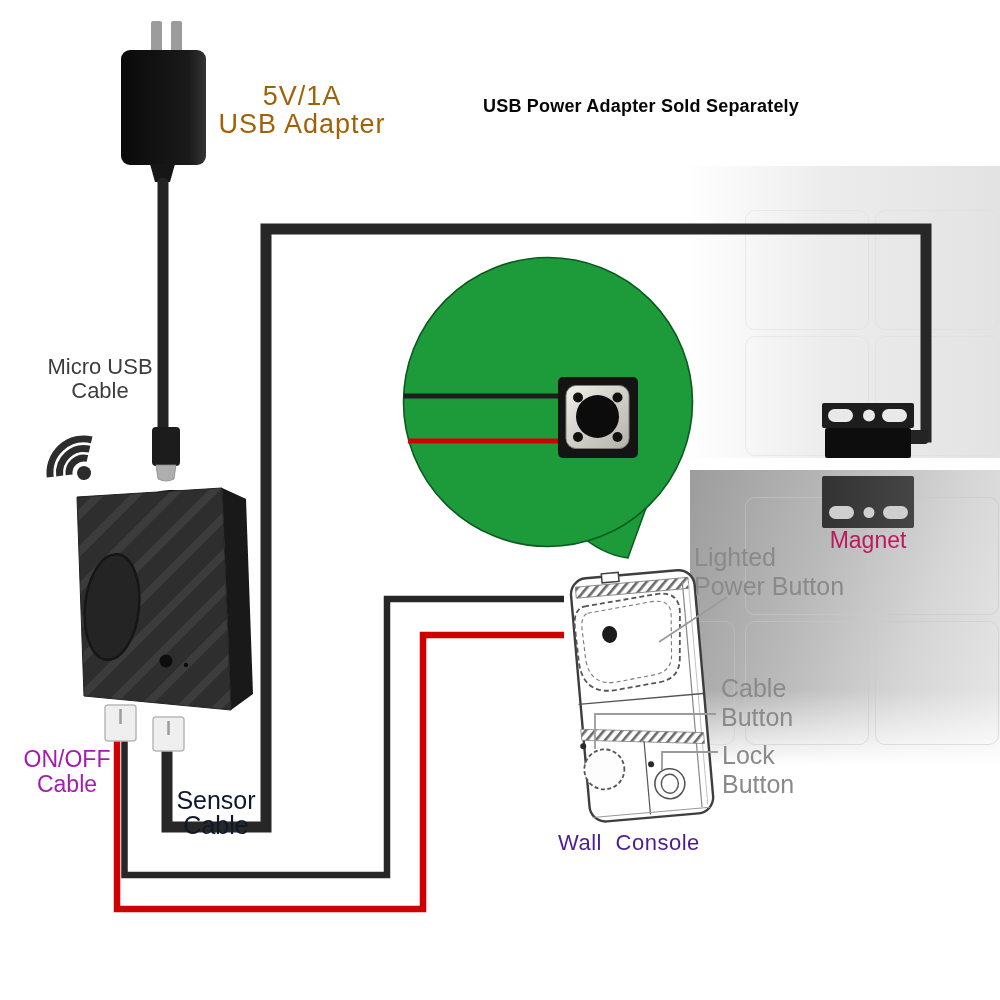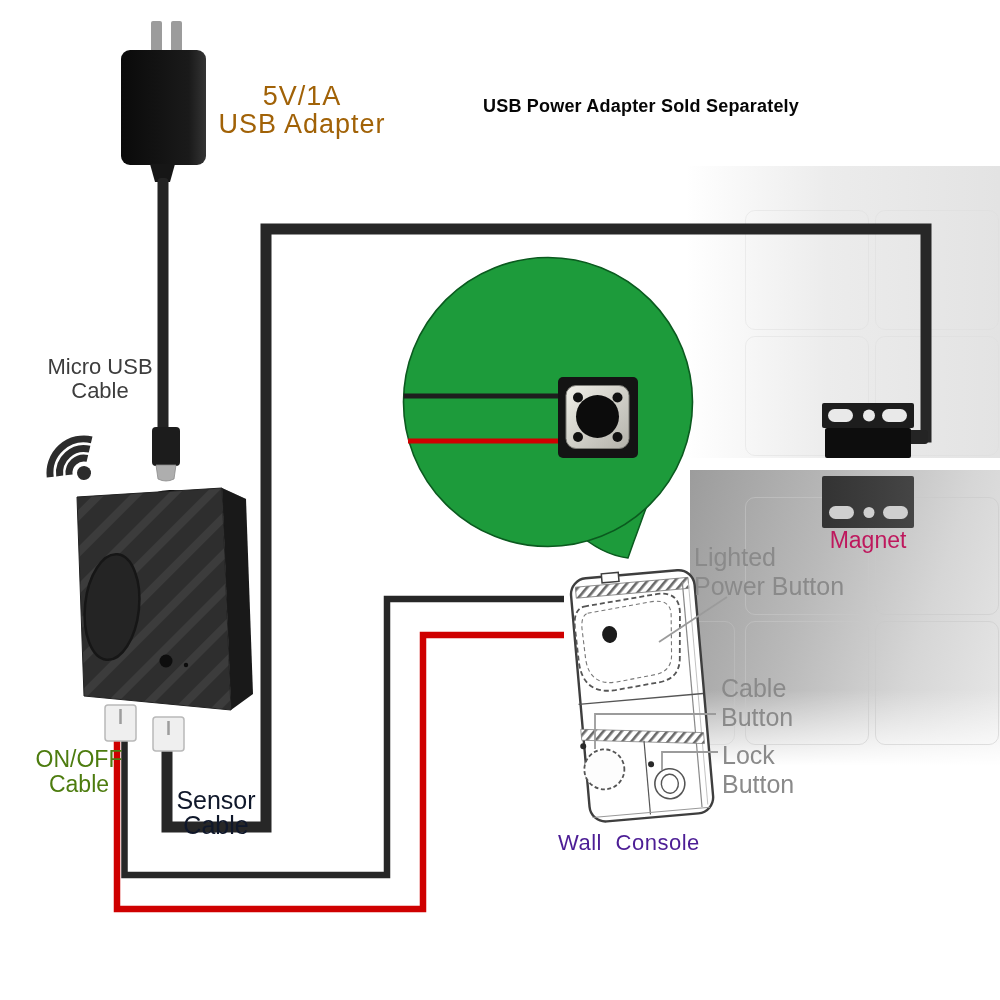--- a/index.html
+++ b/index.html
@@ -16,21 +16,21 @@
   .wm.light{border-color:#dcdcdc;}
   svg{position:absolute;left:0;top:0;}
   .lbl{position:absolute;color:#3a3a3a;white-space:nowrap;}
   .lbl span{display:block;}
   .center{text-align:center;}
   #adapter-label{left:182px;top:82px;width:240px;font-size:27px;line-height:28px;letter-spacing:1px;color:#a16207;}
   #note-label{left:483px;top:96px;font-size:18px;font-weight:bold;color:#060606;letter-spacing:0.2px;}
   #micro-usb-label{left:26px;top:322px;width:148px;font-size:22px;line-height:24px;color:#3d3d3d;margin-top:33px;}
   #sensor-with-cable-label{left:719px;top:366px;font-size:23px;color:#383838;}
   #magnet-label{left:818px;top:527px;width:100px;font-size:23px;color:#be185d;}
-  #onoff-label{left:18px;top:747px;width:122px;font-size:23px;line-height:25px;color:#4d7c0f;}
+  #onoff-label{left:6px;top:747px;width:122px;font-size:23px;line-height:25px;color:#a21caf;}
   #sensor-cable-label{left:156px;top:788px;width:120px;font-size:25px;line-height:25px;color:#0f172a;}
   .console-lbl{font-size:25px;line-height:28.5px;color:#8a8a8a;}
   #lighted-label{left:694px;top:543px;}
   #light-label{left:721px;top:674px;}
   #lock-label{left:722px;top:741px;}
   #wall-console-label{left:558px;top:830px;font-size:22px;color:#4c1d95;word-spacing:7px;letter-spacing:0.5px;}
 </style>
 </head>
 <body>
 

